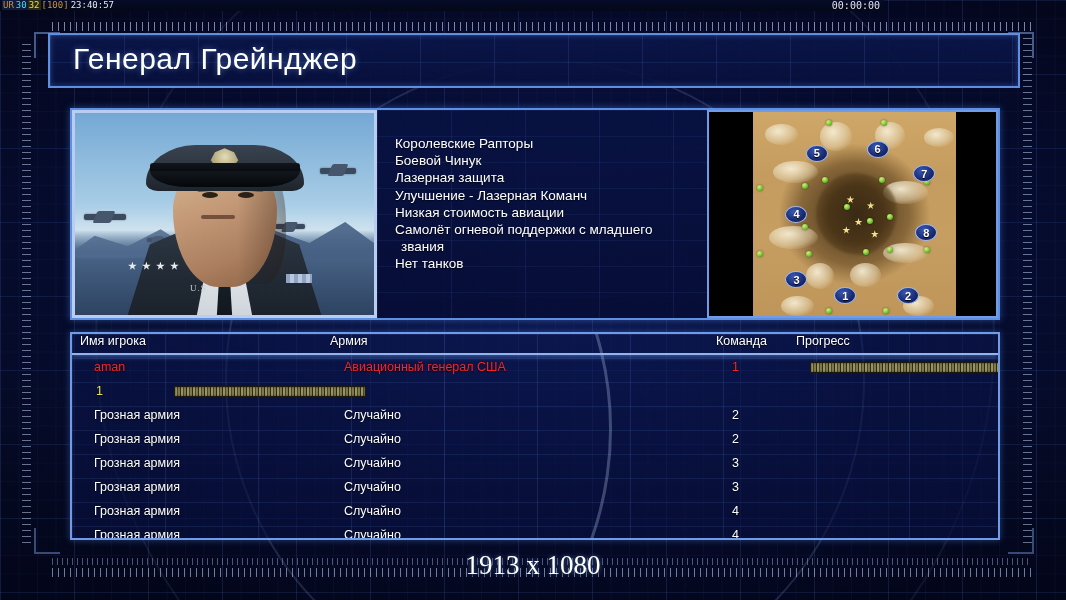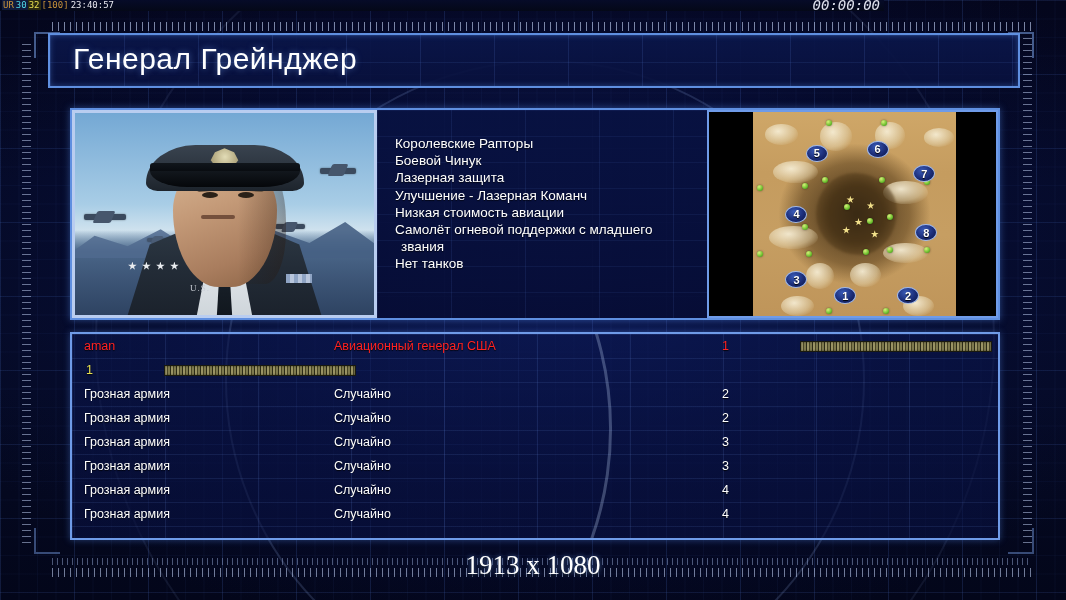--- a/index.html
+++ b/index.html
@@ -61,21 +61,21 @@
   }
   .status-left span { padding: 0 1px; }
   .st-ur   { color: #c8923a; background: #101a3c; }
   .st-n1   { color: #4fd9e8; background: #101a3c; }
   .st-n2   { color: #e8e04f; background: #2a2a10; }
   .st-br   { color: #c8923a; }
   .st-time { color: #e8e8f0; }
   .status-right {
     position: absolute; right: 4px; top: 0px;
     font-family: "DejaVu Sans Mono", monospace;
-    font-size: 14px; line-height: 11px; color: #dfe2ee; font-style: italic;
+    font-size: 10px; line-height: 11px; color: #dfe2ee;
   }
 
   
   .ruler { position: absolute; pointer-events: none; z-index: 5; }
   .ruler-top {
     left: 52px; top: 22px; width: 980px; height: 9px;
     background-image: repeating-linear-gradient(to right,
       rgba(185,200,235,0.65) 0px, rgba(185,200,235,0.65) 1px, transparent 1px, transparent 6px);
   }
   .ruler-bottom {
@@ -316,21 +316,21 @@
     border-bottom: 2px solid #8fb4ef;
     box-shadow: 0 2px 5px rgba(120,170,255,0.45);
   }
   .thead .th { font-size: 12.5px; color: #ffffff; text-shadow: 0 1px 1px rgba(0,0,0,0.8); }
   .col-name { width: 250px; flex: 0 0 auto; }
   .col-army { width: 386px; flex: 0 0 auto; }
   .col-team { width: 80px; flex: 0 0 auto; }
   .col-prog { width: 200px; flex: 0 0 auto; }
 
   .trow {
-    position: relative; height: 24px; padding: 0 0 0 12px;
+    position: relative; height: 24px; padding: 0 0 0 22px;
     display: flex; align-items: center;
   }
   .trow .cell { font-size: 12.5px; color: #ffffff; text-shadow: 0 1px 1px rgba(0,0,0,0.8);
     white-space: nowrap; overflow: hidden; }
   .trow .cell.team { text-align: left; padding-left: 2px; }
   .pbar {
     position: relative; width: 192px; height: 11px;
     background:
       repeating-linear-gradient(90deg,
         #9a9465 0px, #9a9465 2px,
@@ -503,20 +503,26 @@
             </div>
         </div>
       </div>
 
     </div>
 
     <div class="table-panel">
       <div class="inner-grid"></div>
       <div class="swoosh"></div>
 
+      <div class="thead">
+        <div class="th col-name">Имя игрока</div>
+        <div class="th col-army">Армия</div>
+        <div class="th col-team">Команда</div>
+        <div class="th col-prog">Прогресс</div>
+      </div>
 
       <div class="trow">
         <div class="cell col-name" style="color:#ff2222">aman</div>
         <div class="cell col-army" style="color:#ff2222">Авиационный генерал США</div>
         <div class="cell col-team team" style="color:#ff2222">1</div>
         <div class="cell col-prog">
             <div class="pbar"></div>
           </div>
       </div>
 

